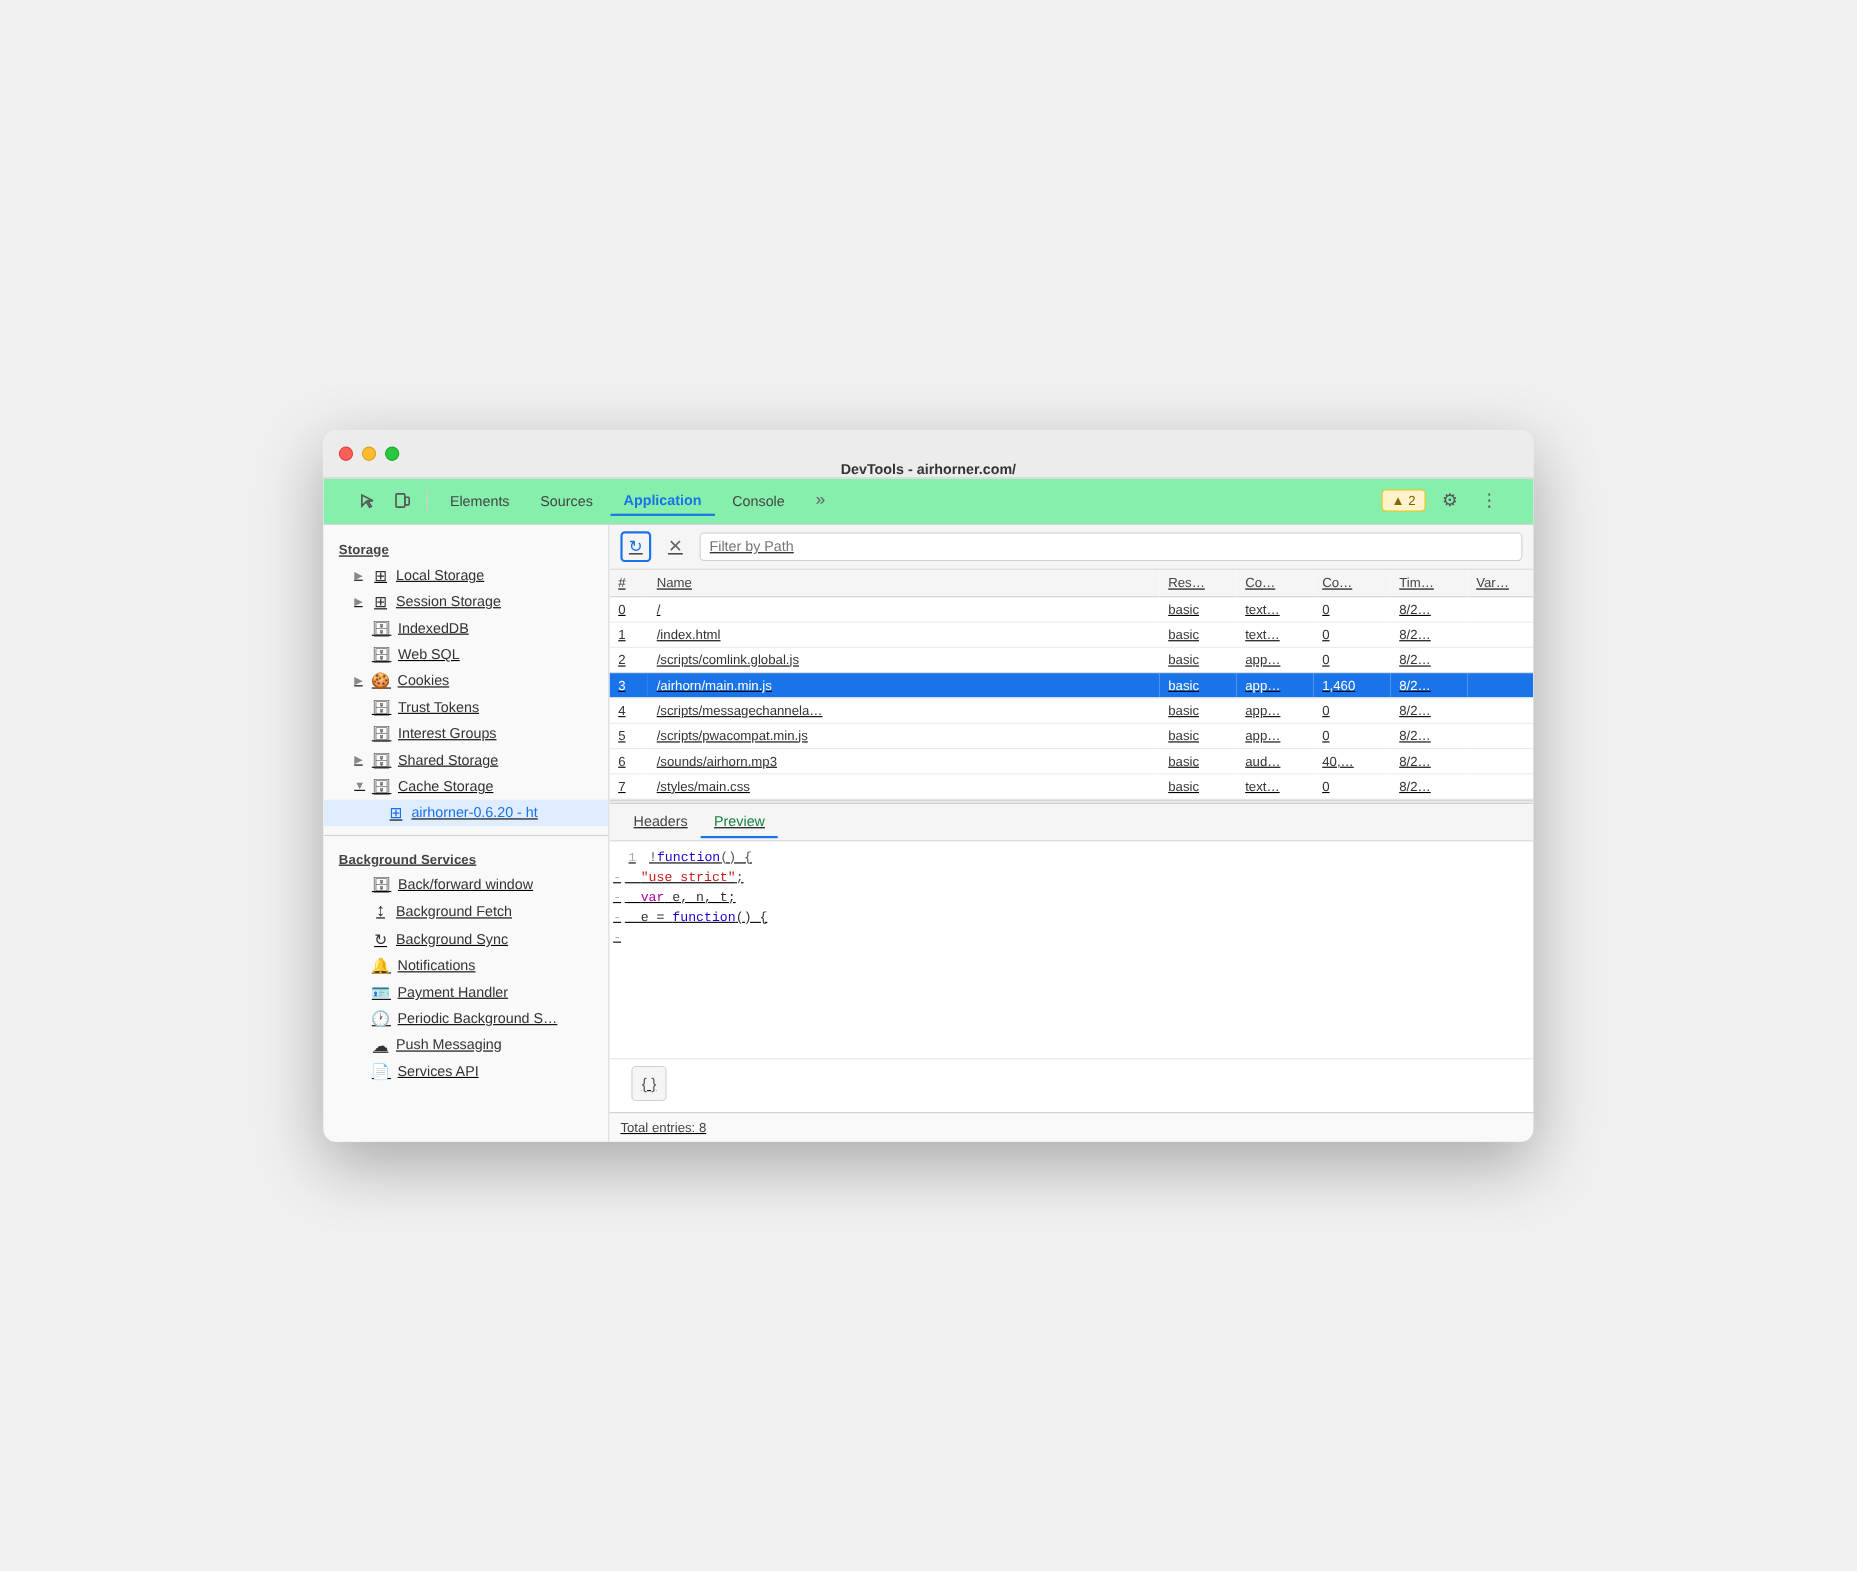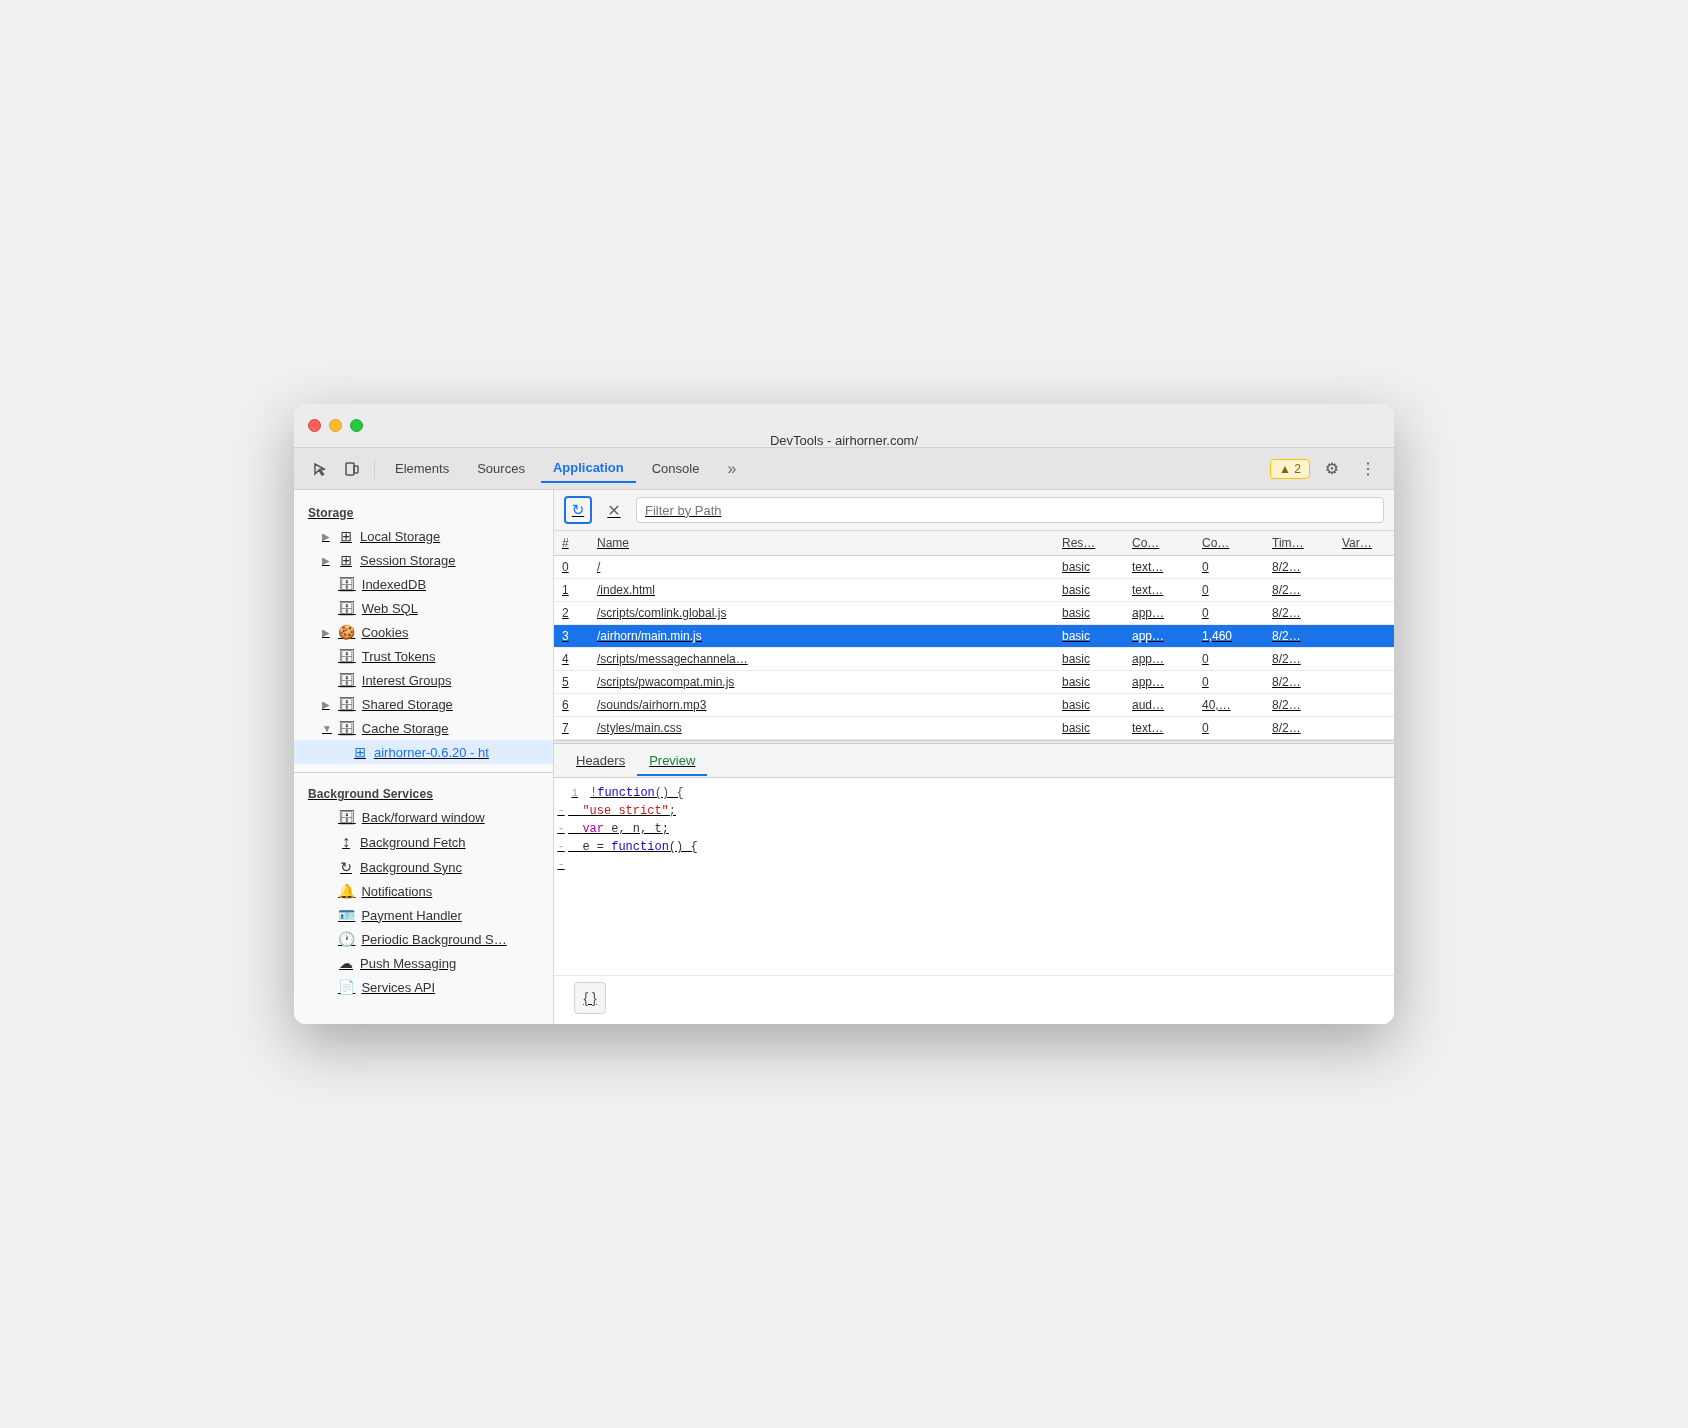--- a/index.html
+++ b/index.html
@@ -41,31 +41,31 @@
       border-radius: 50%;
     }
     .traffic-light.close { background: #ff5f57; border: 1px solid #e0443e; }
     .traffic-light.minimize { background: #ffbd2e; border: 1px solid #dea123; }
     .traffic-light.maximize { background: #28c840; border: 1px solid #1aab29; }
     .titlebar-title {
       position: absolute;
       left: 50%;
       transform: translateX(-50%);
       font-size: 13px;
-      font-weight: 400;
+      font-weight: 700;
       color: #333;
       margin-top: 29px;
     }
     .toolbar {
-      background: #e5e5e5;
+      background: #86efac;
       border-bottom: 1px solid #d0d0d0;
       height: 42px;
       display: flex;
       align-items: center;
-      padding: 0 12px;
+      padding: 0 26px;
       gap: 4px;
     }
     .toolbar-icon-btn {
       width: 28px;
       height: 28px;
       border: none;
       background: transparent;
       cursor: pointer;
       display: flex;
       align-items: center;
@@ -614,15 +614,16 @@
           </div>
           <div class="code-line">
             <span class="line-dash">-</span>
           </div>
         </div>
         <div style="display:flex; align-items:center; padding: 0 10px 4px 10px; background:white; border-top:1px solid #e8e8e8;">
           <div class="pretty-print-btn">{ }</div>
         </div>
       </div>
 
+      <div class="total-entries">Total entries: 8</div>
     </div>
   </div>
 </div>
 
 </body></html>

